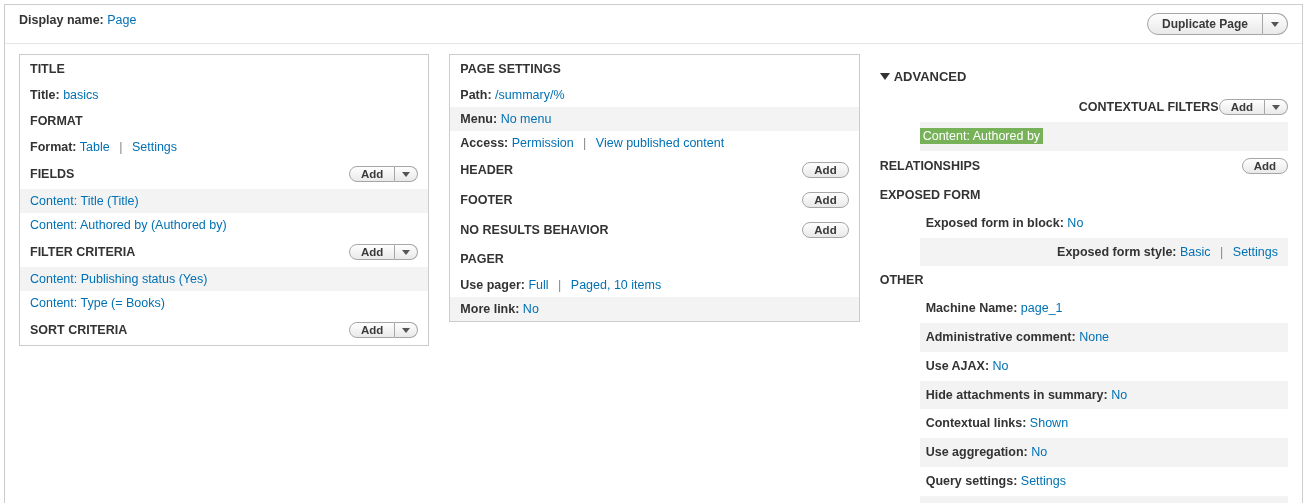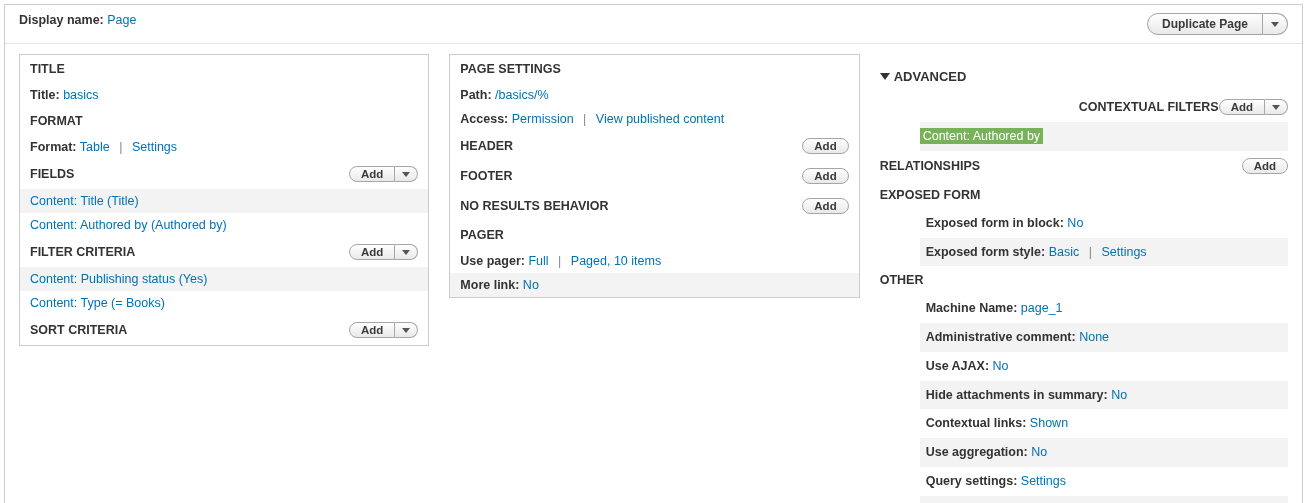--- a/index.html
+++ b/index.html
@@ -176,21 +176,25 @@
               <span class="drop-caret"></span>
             </span>
         </span>
       </div>
     </div>
 
     <div class="col">
       <div class="section-heading">PAGE SETTINGS</div>
       <div class="row">
         <span class="label">Path:</span>
-        <span class="link">/basics/%</span>
+        <span class="link">/summary/%</span>
+      </div>
+      <div class="row shade">
+        <span class="label">Menu:</span>
+        <span class="link">No menu</span>
       </div>
       <div class="row">
         <span class="label">Access:</span>
         <span class="link">Permission</span>
         <span class="sep">|</span>
         <span class="link">View published content</span>
       </div>
 
       <div class="section-heading">
         <span>HEADER</span>
@@ -239,21 +243,21 @@
       <div class="section-heading" style="padding-left:0; padding-right:0;">
         <span>RELATIONSHIPS</span>
         <span class="mini-btn">Add</span>
       </div>
 
       <div class="section-heading" style="padding-left:0;">EXPOSED FORM</div>
       <div class="row" style="padding-left:6px;">
         <span class="label">Exposed form in block:</span>
         <span class="link">No</span>
       </div>
-      <div class="row shade" style="padding-left:6px;">
+      <div class="row shade" style="padding-left:6px;text-align:right;">
         <span class="label">Exposed form style:</span>
         <span class="link">Basic</span>
         <span class="sep">|</span>
         <span class="link">Settings</span>
       </div>
 
       <div class="section-heading" style="padding-left:0;">OTHER</div>
 
       <div class="row" style="padding-left:6px;">
         <span class="label">Machine Name:</span>

